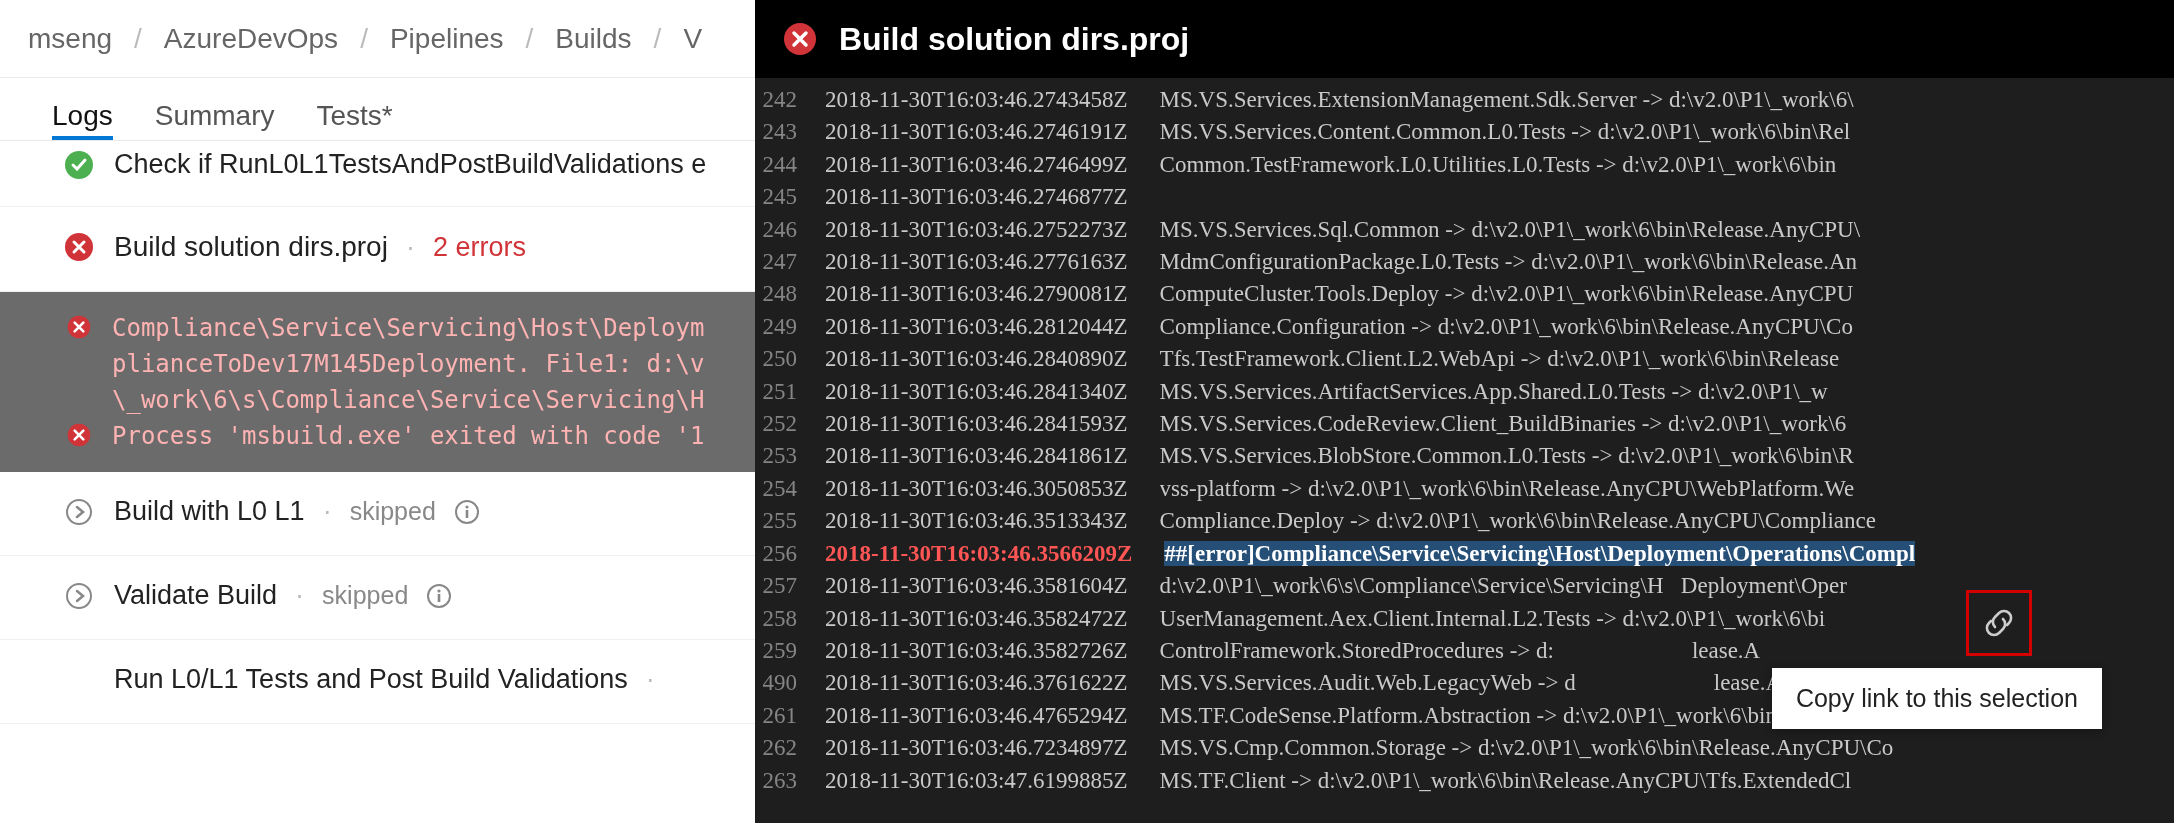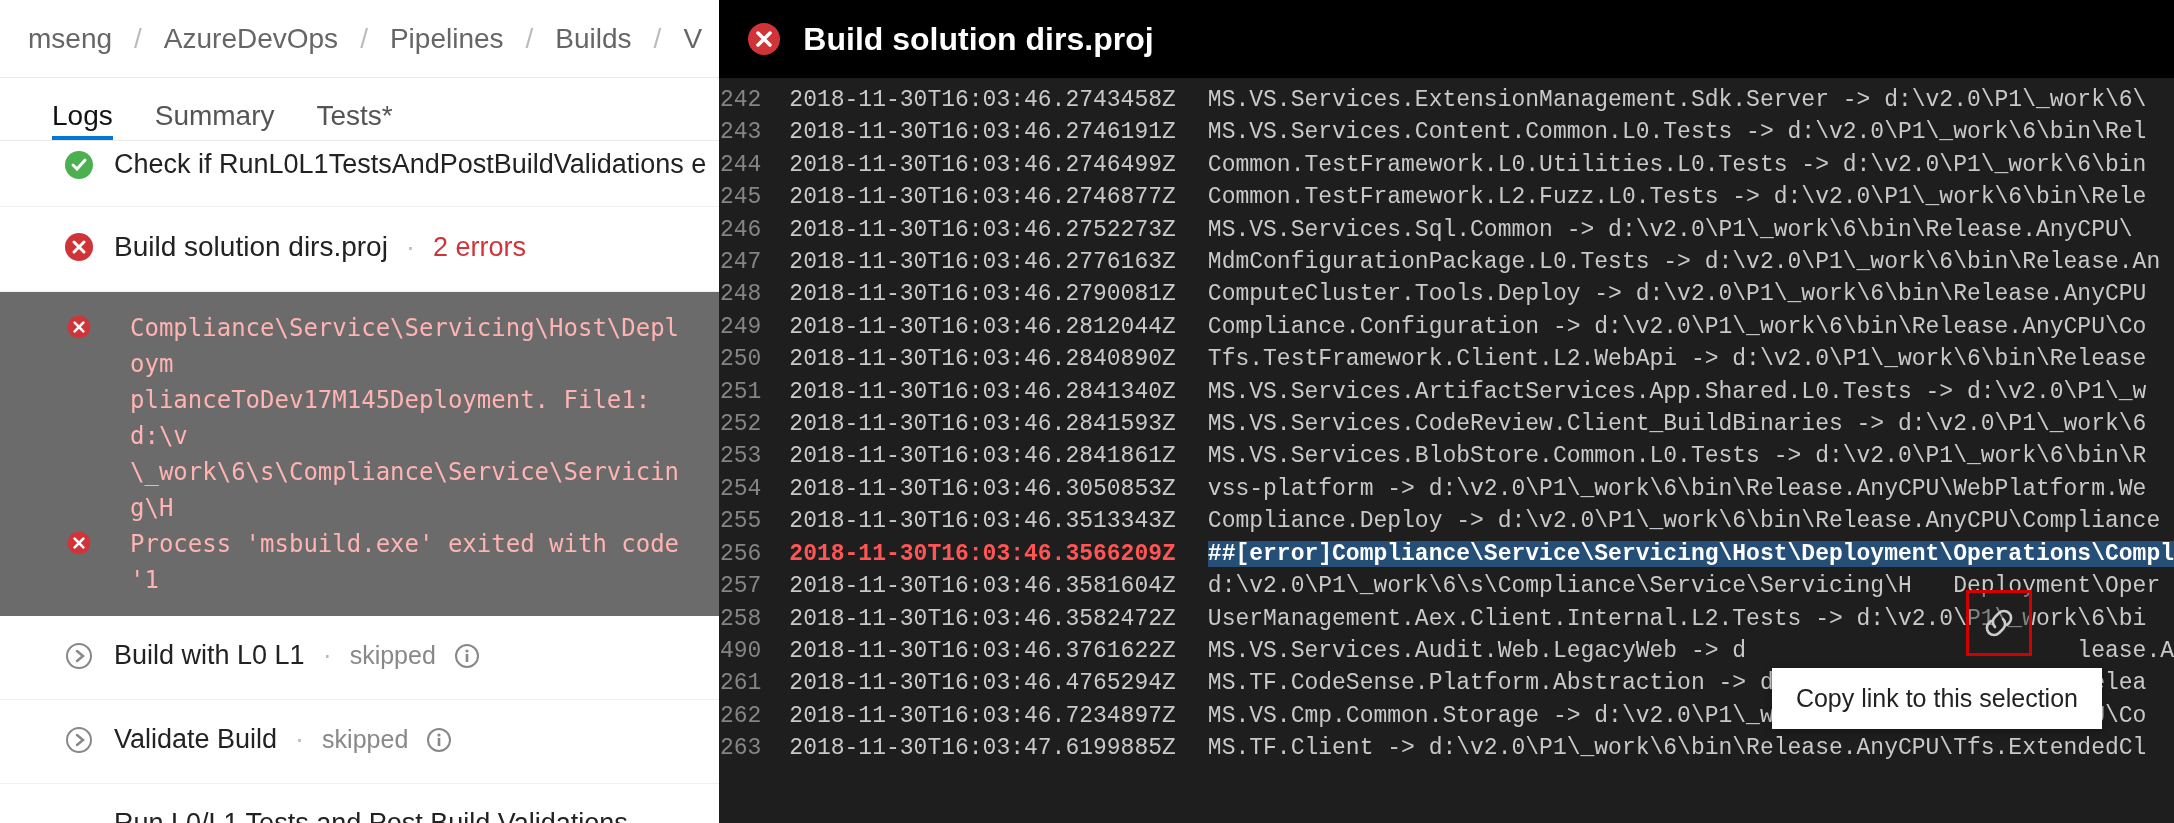--- a/index.html
+++ b/index.html
@@ -26,32 +26,32 @@
   .step.trunc { color: #222; font-size: 27px; padding-top: 8px; padding-bottom: 26px; white-space: nowrap; overflow: hidden; }
   .step.trunc .step-icon svg circle { fill: #4caf50; }
   .step.failed .title { color: #222; font-size: 28px; }
   .step.failed .errcount { color: #d13438; font-size: 27px; }
   .dot-sep { color: #bbb; }
   .skipped { color: #888; font-size: 25px; }
   .info-icon { color: #888; }
 
   
   .errorblock { background: #6b6b6b; color: #ffb3b3; font-family: Consolas, monospace; font-size: 24px; line-height: 1.5; padding: 18px 30px 18px 64px; }
-  .errline { display: flex; gap: 36px; align-items: flex-start; justify-content: center; }
+  .errline { display: flex; gap: 18px; align-items: flex-start; justify-content: center; }
   .errline .ei { width: 30px; flex-shrink: 0; display:flex; align-items:center; justify-content:center; margin-top:4px;}
   .errline .etxt { flex: 1; white-space: pre-wrap; word-break: break-all; }
 
   
   .rheader { height: 78px; background: #000; display: flex; align-items: center; padding: 0 28px; gap: 22px; }
   .rheader .rtitle { color: #fff; font-size: 32px; font-weight: 600; font-family: "Segoe UI", Arial, sans-serif; }
   .rheader .xicon { width: 34px; height: 34px; }
 
   
   .logbody { flex: 1; overflow: hidden; background: #1e1e1e; padding-top: 6px; }
-  .logline { display: flex; font-size: 23px; line-height: 32.4px; white-space: pre; font-family: Liberation Mono, monospace; }
+  .logline { display: flex; font-size: 23px; line-height: 32.4px; white-space: pre; font-family: Liberation Serif, serif; }
   .logline .ln { width: 70px; text-align: right; padding-right: 28px; color: #858585; user-select: none; }
   .logline .ts { color: #c9c9c9; padding-right: 32px; }
   .logline .msg { color: #c9c9c9; overflow: hidden; }
   .logline.err .ts { color: #ff5555; font-weight: bold; }
   .logline.err .msg { color: #ff5555; font-weight: bold; }
   .logline.err .msg .sel { background: #264f78; color: #fff; }
 
   
   .linkbox { position: absolute; right: 142px; top: 590px; border: 3px solid #d40000; width: 66px; height: 66px; display:flex; align-items:center; justify-content:center; background: rgba(30,30,30,0.4); }
   .tooltip { position: absolute; right: 72px; top: 668px; background: #fff; color: #222; font-size: 25px; padding: 16px 24px; font-family: "Segoe UI", Arial, sans-serif; box-shadow: 0 2px 8px rgba(0,0,0,.3); }
@@ -193,34 +193,35 @@
             <path d="M11 11 L23 23 M23 11 L11 23" stroke="#fff" stroke-width="3.5" stroke-linecap="round"></path>
           </svg>
       </span>
       <span class="rtitle">Build solution dirs.proj</span>
     </div>
 
     <div class="logbody" id="logbody">
         <div class="logline"><span class="ln">242</span><span class="ts">2018-11-30T16:03:46.2743458Z</span><span class="msg">MS.VS.Services.ExtensionManagement.Sdk.Server -&gt; d:\v2.0\P1\_work\6\</span></div>
         <div class="logline"><span class="ln">243</span><span class="ts">2018-11-30T16:03:46.2746191Z</span><span class="msg">MS.VS.Services.Content.Common.L0.Tests -&gt; d:\v2.0\P1\_work\6\bin\Rel</span></div>
         <div class="logline"><span class="ln">244</span><span class="ts">2018-11-30T16:03:46.2746499Z</span><span class="msg">Common.TestFramework.L0.Utilities.L0.Tests -&gt; d:\v2.0\P1\_work\6\bin</span></div>
-        <div class="logline"><span class="ln">245</span><span class="ts">2018-11-30T16:03:46.2746877Z</span><span class="msg">Common.TestFramework.L2.Fuzz.L0.Tests -&gt; d:\v2.0\P1\_work\6\bin\Rele</span></div>
+        <div class="logline"><span class="ln">245</span><span class="ts">2018-11-30T16:03:46.2746877Z</span></div>
         <div class="logline"><span class="ln">246</span><span class="ts">2018-11-30T16:03:46.2752273Z</span><span class="msg">MS.VS.Services.Sql.Common -&gt; d:\v2.0\P1\_work\6\bin\Release.AnyCPU\</span></div>
         <div class="logline"><span class="ln">247</span><span class="ts">2018-11-30T16:03:46.2776163Z</span><span class="msg">MdmConfigurationPackage.L0.Tests -&gt; d:\v2.0\P1\_work\6\bin\Release.An</span></div>
         <div class="logline"><span class="ln">248</span><span class="ts">2018-11-30T16:03:46.2790081Z</span><span class="msg">ComputeCluster.Tools.Deploy -&gt; d:\v2.0\P1\_work\6\bin\Release.AnyCPU</span></div>
         <div class="logline"><span class="ln">249</span><span class="ts">2018-11-30T16:03:46.2812044Z</span><span class="msg">Compliance.Configuration -&gt; d:\v2.0\P1\_work\6\bin\Release.AnyCPU\Co</span></div>
         <div class="logline"><span class="ln">250</span><span class="ts">2018-11-30T16:03:46.2840890Z</span><span class="msg">Tfs.TestFramework.Client.L2.WebApi -&gt; d:\v2.0\P1\_work\6\bin\Release</span></div>
         <div class="logline"><span class="ln">251</span><span class="ts">2018-11-30T16:03:46.2841340Z</span><span class="msg">MS.VS.Services.ArtifactServices.App.Shared.L0.Tests -&gt; d:\v2.0\P1\_w</span></div>
         <div class="logline"><span class="ln">252</span><span class="ts">2018-11-30T16:03:46.2841593Z</span><span class="msg">MS.VS.Services.CodeReview.Client_BuildBinaries -&gt; d:\v2.0\P1\_work\6</span></div>
         <div class="logline"><span class="ln">253</span><span class="ts">2018-11-30T16:03:46.2841861Z</span><span class="msg">MS.VS.Services.BlobStore.Common.L0.Tests -&gt; d:\v2.0\P1\_work\6\bin\R</span></div>
         <div class="logline"><span class="ln">254</span><span class="ts">2018-11-30T16:03:46.3050853Z</span><span class="msg">vss-platform -&gt; d:\v2.0\P1\_work\6\bin\Release.AnyCPU\WebPlatform.We</span></div>
         <div class="logline"><span class="ln">255</span><span class="ts">2018-11-30T16:03:46.3513343Z</span><span class="msg">Compliance.Deploy -&gt; d:\v2.0\P1\_work\6\bin\Release.AnyCPU\Compliance</span></div>
         <div class="logline err"><span class="ln">256</span><span class="ts">2018-11-30T16:03:46.3566209Z</span><span class="msg"><span class="sel">##[error]Compliance\Service\Servicing\Host\Deployment\Operations\Compl</span></span></div>
         <div class="logline"><span class="ln">257</span><span class="ts">2018-11-30T16:03:46.3581604Z</span><span class="msg">d:\v2.0\P1\_work\6\s\Compliance\Service\Servicing\H   Deployment\Oper</span></div>
         <div class="logline"><span class="ln">258</span><span class="ts">2018-11-30T16:03:46.3582472Z</span><span class="msg">UserManagement.Aex.Client.Internal.L2.Tests -&gt; d:\v2.0\P1\_work\6\bi</span></div>
+        <div class="logline"><span class="ln">259</span><span class="ts">2018-11-30T16:03:46.3582726Z</span><span class="msg">ControlFramework.StoredProcedures -&gt; d:                        lease.A</span></div>
         <div class="logline"><span class="ln">490</span><span class="ts">2018-11-30T16:03:46.3761622Z</span><span class="msg">MS.VS.Services.Audit.Web.LegacyWeb -&gt; d                        lease.A</span></div>
         <div class="logline"><span class="ln">261</span><span class="ts">2018-11-30T16:03:46.4765294Z</span><span class="msg">MS.TF.CodeSense.Platform.Abstraction -&gt; d:\v2.0\P1\_work\6\bin\Relea</span></div>
         <div class="logline"><span class="ln">262</span><span class="ts">2018-11-30T16:03:46.7234897Z</span><span class="msg">MS.VS.Cmp.Common.Storage -&gt; d:\v2.0\P1\_work\6\bin\Release.AnyCPU\Co</span></div>
         <div class="logline"><span class="ln">263</span><span class="ts">2018-11-30T16:03:47.6199885Z</span><span class="msg">MS.TF.Client -&gt; d:\v2.0\P1\_work\6\bin\Release.AnyCPU\Tfs.ExtendedCl</span></div>
       </div>
 
     <div class="linkbox">
       <svg width="36" height="36" viewBox="0 0 36 36">
         <path d="M14 22 a7 7 0 0 1 0 -10 l4 -4 a7 7 0 0 1 10 10 l-2 2" stroke="#ccc" stroke-width="2.6" fill="none" stroke-linecap="round"></path>
         <path d="M22 14 a7 7 0 0 1 0 10 l-4 4 a7 7 0 0 1 -10 -10 l2 -2" stroke="#ccc" stroke-width="2.6" fill="none" stroke-linecap="round"></path>

